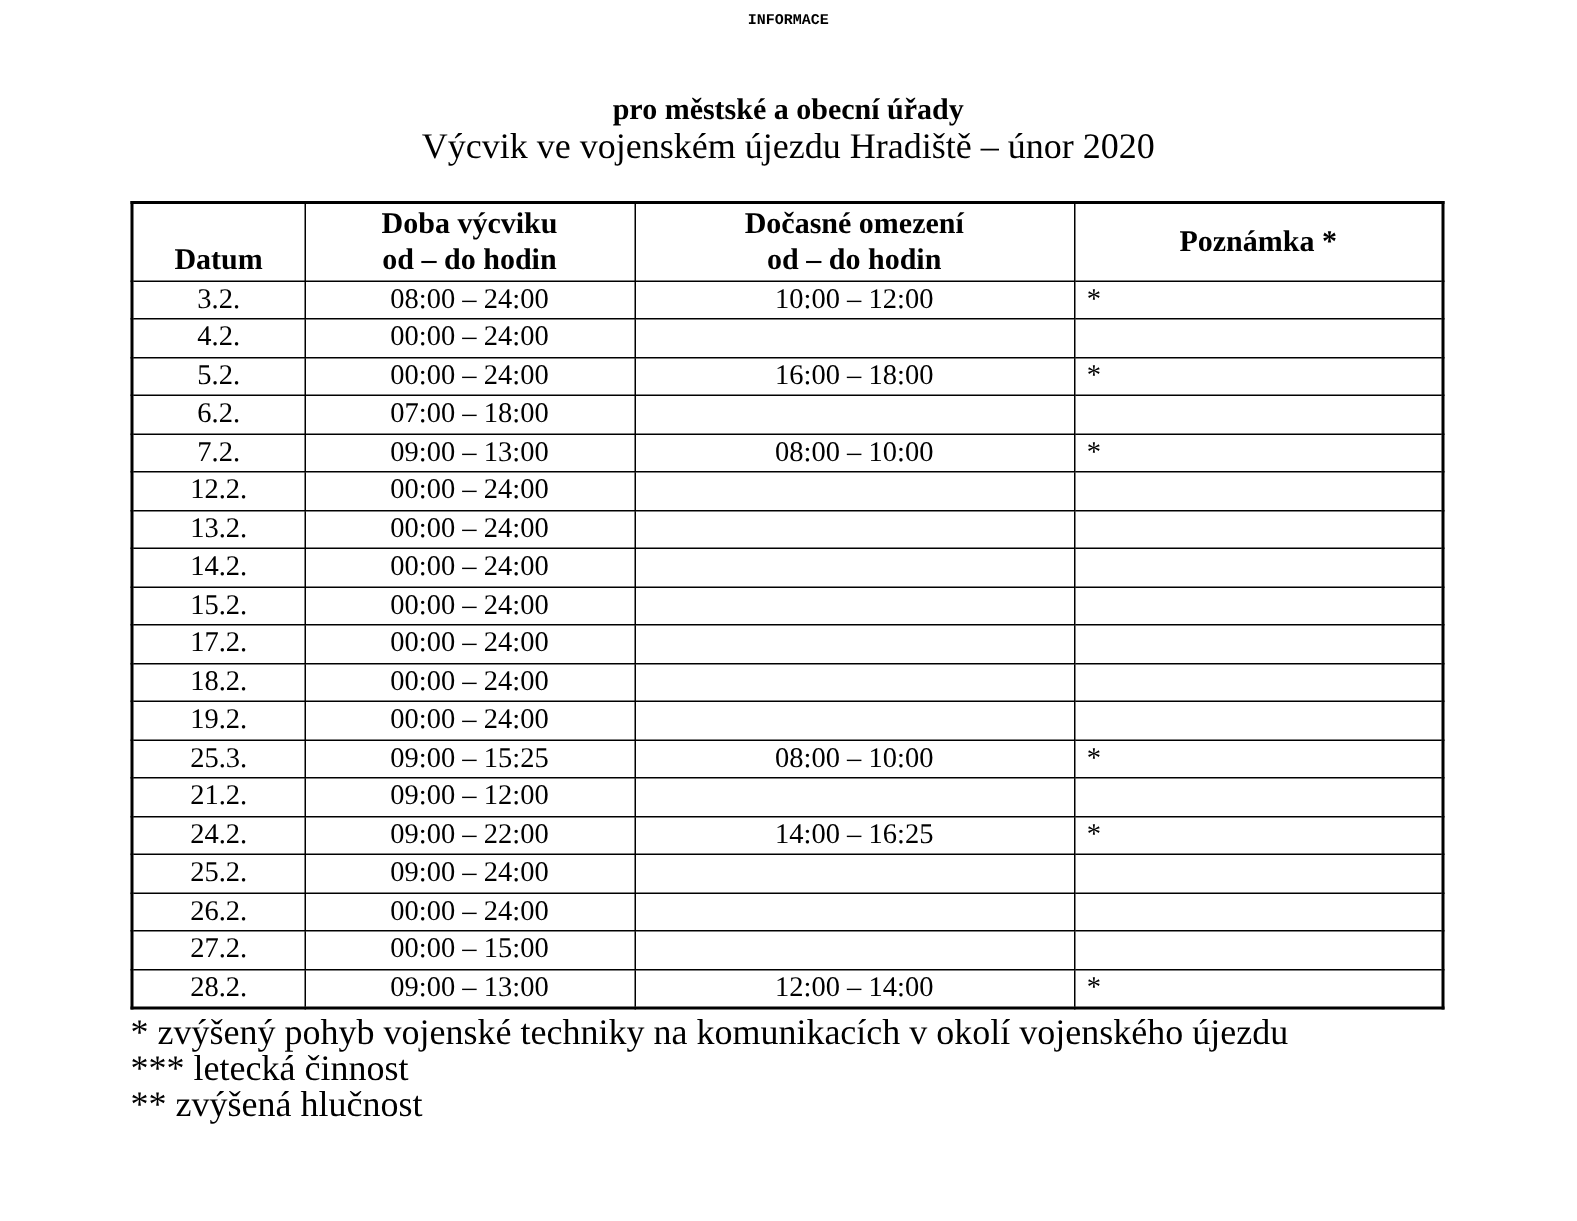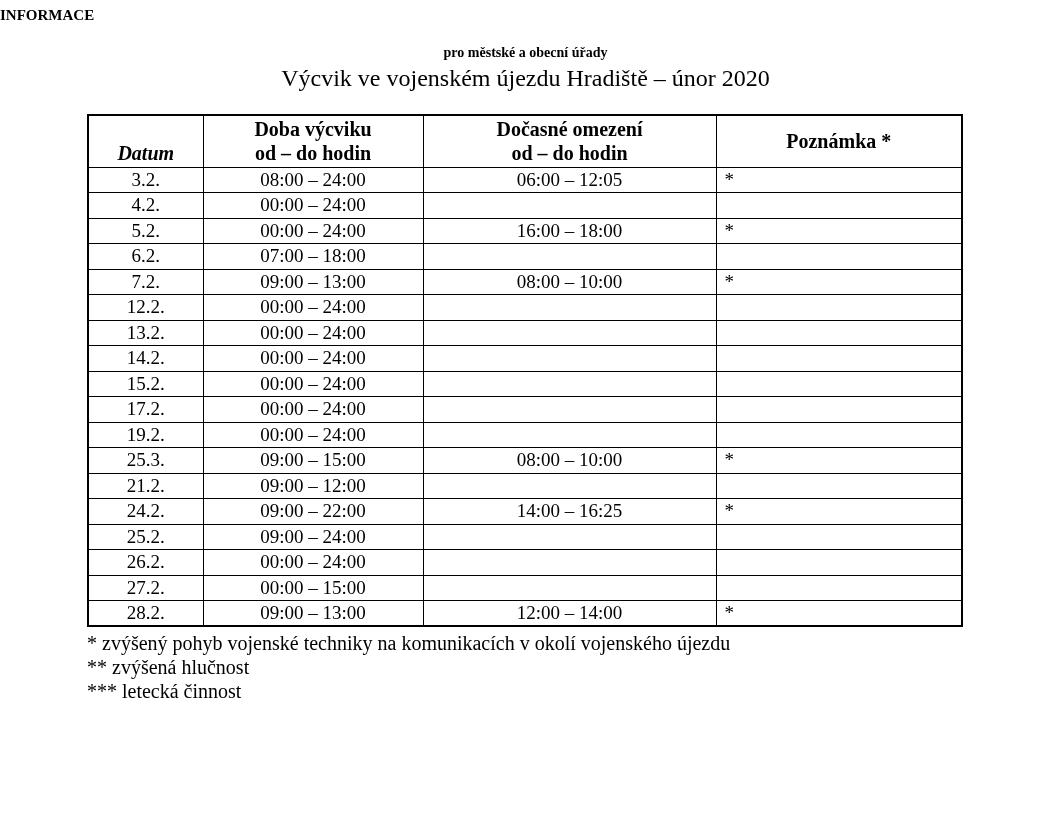--- a/index.html
+++ b/index.html
@@ -10,32 +10,33 @@
     font-family: "Liberation Serif", "DejaVu Serif", serif;
   }
   .page {
     position: relative;
     width: 1051px;
     height: 814px;
     background: #ffffff;
     overflow: hidden;
   }
   .doc-title {
-    text-align: left;
+    text-align: center;
     font-weight: bold;
-    font-size: 15px;
+    font-size: 10px;
     line-height: 18px;
     padding-top: 6px;
+    font-family: Liberation Mono, monospace;
   }
   .doc-subtitle {
     text-align: center;
     font-weight: bold;
-    font-size: 14px;
+    font-size: 20px;
     line-height: 26px;
-    margin-top: 16px;
+    margin-top: 36px;
   }
   .doc-subtitle2 {
     text-align: center;
     font-size: 24px;
     line-height: 25px;
   }
   table.schedule {
     border-collapse: collapse;
     table-layout: fixed;
     width: 874px;
@@ -55,40 +56,39 @@
     font-weight: bold;
     font-size: 20px;
     line-height: 24px;
     text-align: center;
     vertical-align: middle;
     padding: 0;
   }
   table.schedule th.th-datum {
     vertical-align: bottom;
     padding-bottom: 2px;
-    font-style: italic;
   }
   table.schedule tbody tr {
     height: 25.5px;
     margin-left: 38px;
   }
   table.schedule td {
     font-size: 19px;
     line-height: 24px;
     text-align: center;
     vertical-align: middle;
     padding: 0;
   }
   table.schedule td.col-poznamka {
     text-align: left;
     padding-left: 8px;
   }
   .footnotes {
     margin: 4px 0 0 87px;
-    font-size: 20px;
+    font-size: 24px;
     line-height: 24px;
   }
 </style>
 </head>
 <body>
 
 <div class="page">
 
   <div class="doc-title">INFORMACE</div>
 
@@ -118,21 +118,21 @@
         </th>
         <th>
           <span>Poznámka *</span>
         </th>
       </tr>
     </thead>
     <tbody>
         <tr>
           <td class="col-datum">3.2.</td>
           <td class="col-doba">08:00 – 24:00</td>
-          <td class="col-omezeni">06:00 – 12:05</td>
+          <td class="col-omezeni">10:00 – 12:00</td>
           <td class="col-poznamka">*</td>
         </tr>
         <tr>
           <td class="col-datum">4.2.</td>
           <td class="col-doba">00:00 – 24:00</td>
           <td class="col-omezeni">&nbsp;</td>
           <td class="col-poznamka">&nbsp;</td>
         </tr>
         <tr>
           <td class="col-datum">5.2.</td>
@@ -176,28 +176,34 @@
           <td class="col-omezeni">&nbsp;</td>
           <td class="col-poznamka">&nbsp;</td>
         </tr>
         <tr>
           <td class="col-datum">17.2.</td>
           <td class="col-doba">00:00 – 24:00</td>
           <td class="col-omezeni">&nbsp;</td>
           <td class="col-poznamka">&nbsp;</td>
         </tr>
         <tr>
+          <td class="col-datum">18.2.</td>
+          <td class="col-doba">00:00 – 24:00</td>
+          <td class="col-omezeni">&nbsp;</td>
+          <td class="col-poznamka">&nbsp;</td>
+        </tr>
+        <tr>
           <td class="col-datum">19.2.</td>
           <td class="col-doba">00:00 – 24:00</td>
           <td class="col-omezeni">&nbsp;</td>
           <td class="col-poznamka">&nbsp;</td>
         </tr>
         <tr>
           <td class="col-datum">25.3.</td>
-          <td class="col-doba">09:00 – 15:00</td>
+          <td class="col-doba">09:00 – 15:25</td>
           <td class="col-omezeni">08:00 – 10:00</td>
           <td class="col-poznamka">*</td>
         </tr>
         <tr>
           <td class="col-datum">21.2.</td>
           <td class="col-doba">09:00 – 12:00</td>
           <td class="col-omezeni">&nbsp;</td>
           <td class="col-poznamka">&nbsp;</td>
         </tr>
         <tr>
@@ -228,17 +234,17 @@
           <td class="col-datum">28.2.</td>
           <td class="col-doba">09:00 – 13:00</td>
           <td class="col-omezeni">12:00 – 14:00</td>
           <td class="col-poznamka">*</td>
         </tr>
       </tbody>
   </table>
 
   <div class="footnotes">
     <div>* zvýšený pohyb vojenské techniky na komunikacích v okolí vojenského újezdu</div>
+    <div>*** letecká činnost</div>
     <div>** zvýšená hlučnost</div>
-    <div>*** letecká činnost</div>
   </div>
 
 </div>
 
 </body></html>

